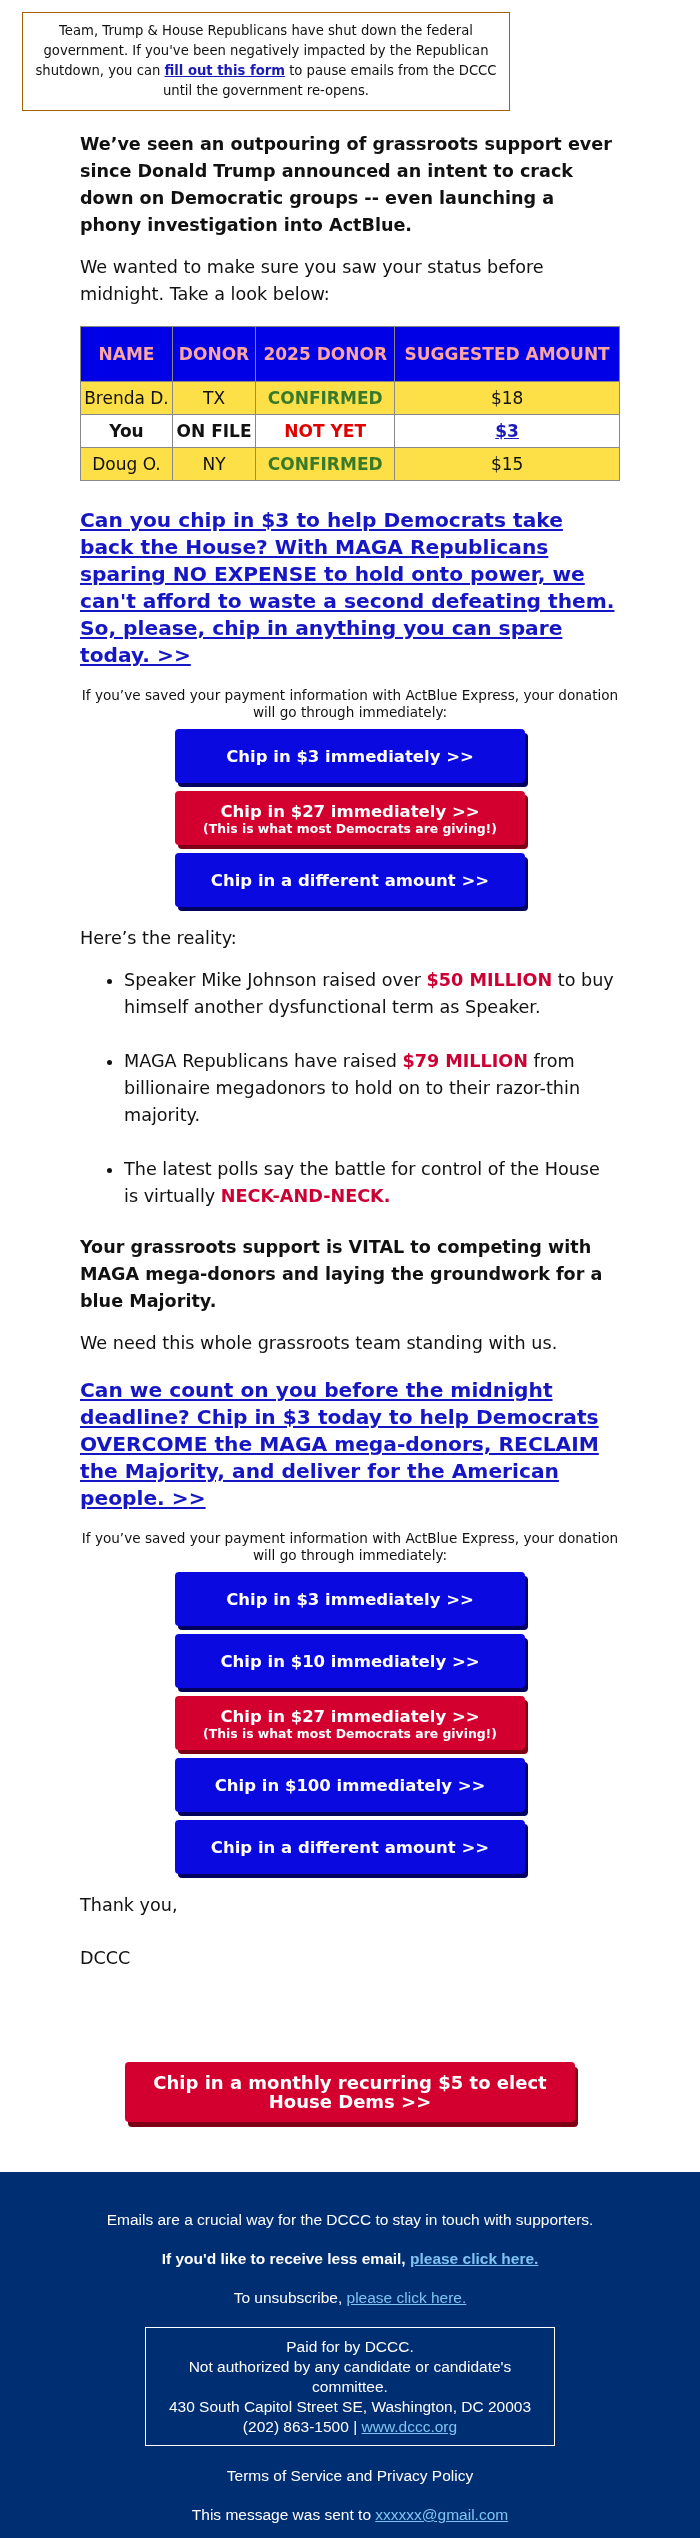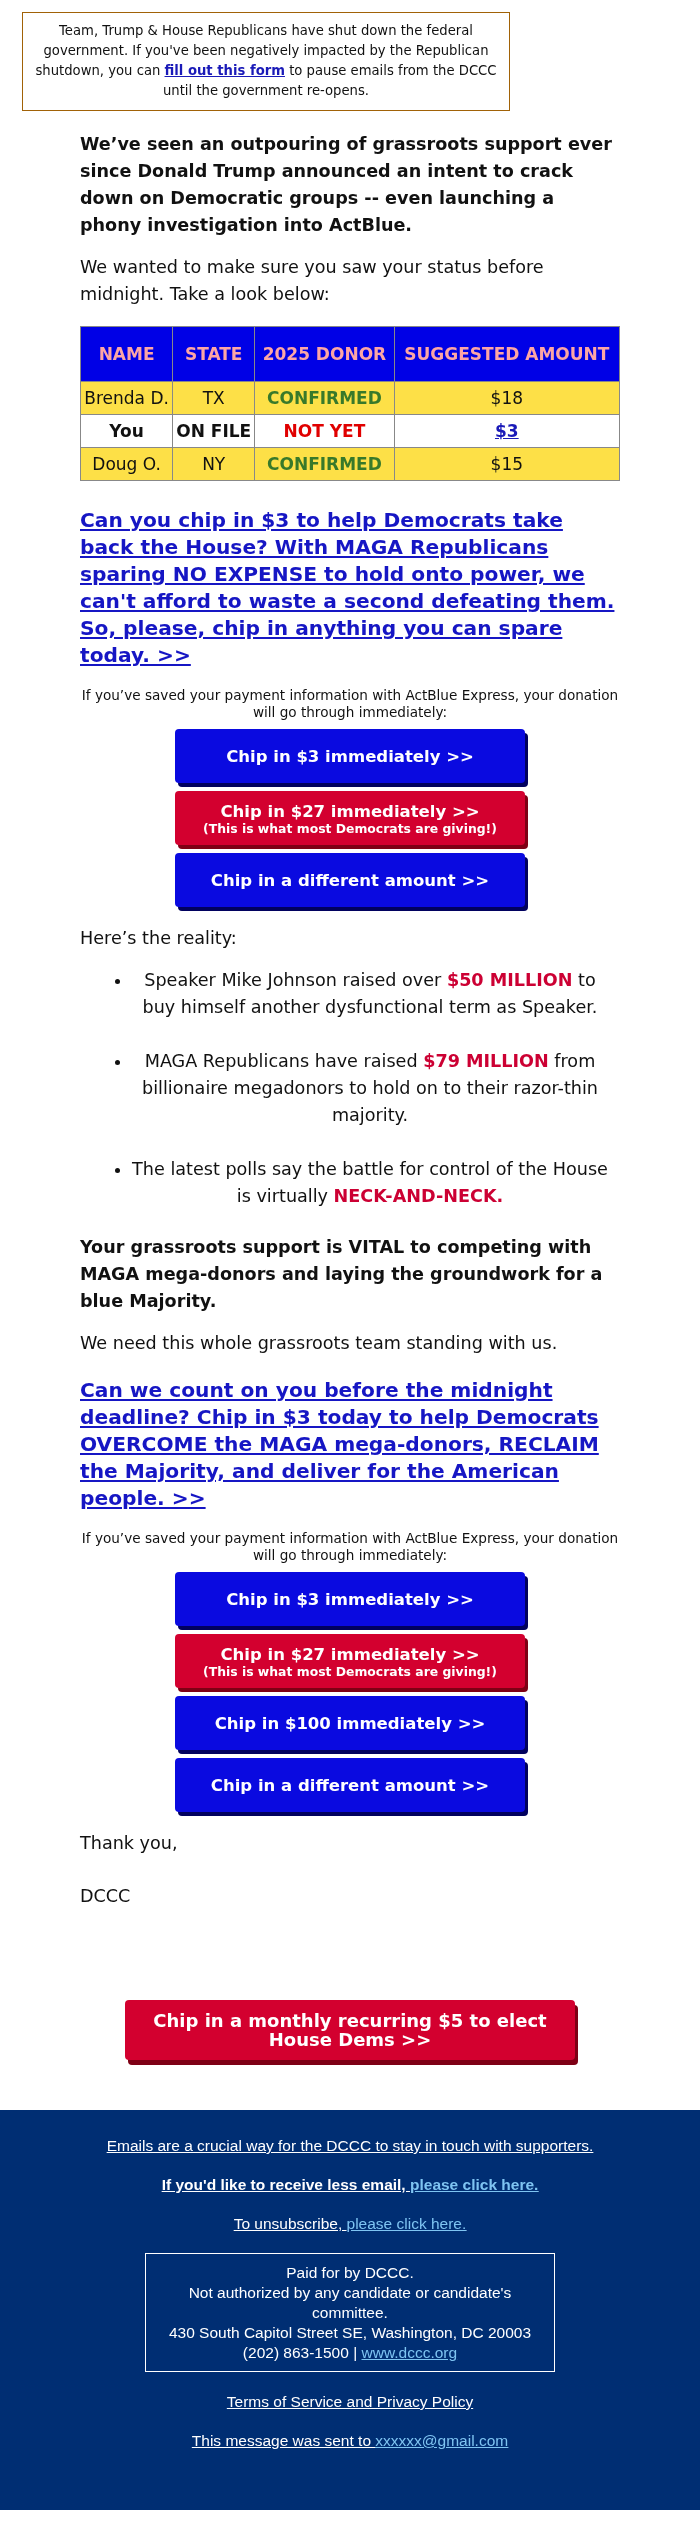--- a/index.html
+++ b/index.html
@@ -99,23 +99,22 @@
     font-size: 16.5px;
     text-align: center;
     cursor: pointer;
   }
   .btn.blue { background: #0a0ae0; box-shadow: 3px 4px 0 #01015e; }
   .btn.red { background: #d3002f; box-shadow: 3px 4px 0 #7e0015; }
   .btn .sub { font-size: 12.4px; line-height: 13px; margin-top: 1px; }
   .btn .main { line-height: 19px; }
 
   ul.reality {
-    margin: 0 12px 24px;
+    margin: 0 4px 24px;
     padding-left: 40px;
-    text-align: center;
   }
   ul.reality li {
     font-size: 17.6px;
     line-height: 27px;
     margin-bottom: 27px;
   }
   ul.reality li:last-child { margin-bottom: 0; }
   .hl { color: #cc0033; font-weight: bold; }
 
   p.vital {
@@ -136,21 +135,21 @@
   
   .footer {
     background: #002e73;
     color: #ffffff;
     text-align: center;
     font-family: "Liberation Sans", sans-serif;
     font-size: 15.5px;
     padding: 22px 0 40px;
     margin-top: 50px;
   }
-  .footer p { margin: 4px 0 19px; line-height: 20px; text-decoration: underline; }
+  .footer p { margin: 16px 0 19px; line-height: 20px; }
   .footer a { color: #7ec4f2; text-decoration: underline; }
   .footer .bold { font-weight: bold; }
   .disclaimer {
     width: 410px;
     margin: 0 auto 20px;
     border: 1.5px solid #ffffff;
     padding: 9px 6px 8px;
     line-height: 20px;
     font-size: 15.5px;
   }
@@ -166,21 +165,21 @@
   </div>
 
   <div class="content">
     <p class="body p1">We’ve seen an outpouring of grassroots support ever since Donald Trump announced an intent to crack down on Democratic groups -- even launching a phony investigation into ActBlue.</p>
     <p class="body">We wanted to make sure you saw your status before midnight. Take a look below:</p>
 
     <table class="status">
       <thead>
         <tr>
           <th>NAME</th>
-          <th>STATE</th>
+          <th>DONOR</th>
           <th>2025 DONOR</th>
           <th>SUGGESTED AMOUNT</th>
         </tr>
       </thead>
       <tbody>
         <tr class="alt">
           <td>Brenda D.</td>
           <td>TX</td>
           <td class="st-confirmed">CONFIRMED</td>
           <td>$18</td>
@@ -226,20 +225,23 @@
     <p class="vital">Your grassroots support is VITAL to competing with MAGA mega-donors and laying the groundwork for a blue Majority.</p>
     <p class="body">We need this whole grassroots team standing with us.</p>
 
     <a href="#" class="big-link" style="margin-top:20px;">Can we count on you before the midnight deadline? Chip in $3 today to help Democrats OVERCOME the MAGA mega-donors, RECLAIM the Majority, and deliver for the American people. &gt;&gt;</a>
 
     <div class="express">If you’ve saved your payment information with ActBlue Express, your donation will go through immediately:</div>
     <div class="btn-stack">
       <div class="btn blue">
         <span class="main">Chip in $3 immediately &gt;&gt;</span>
       </div>
+      <div class="btn blue">
+        <span class="main">Chip in $10 immediately &gt;&gt;</span>
+      </div>
       <div class="btn red">
         <span class="main">Chip in $27 immediately &gt;&gt;</span>
         <span class="sub">(This is what most Democrats are giving!)</span>
       </div>
       <div class="btn blue">
         <span class="main">Chip in $100 immediately &gt;&gt;</span>
       </div>
       <div class="btn blue">
         <span class="main">Chip in a different amount &gt;&gt;</span>
       </div>

